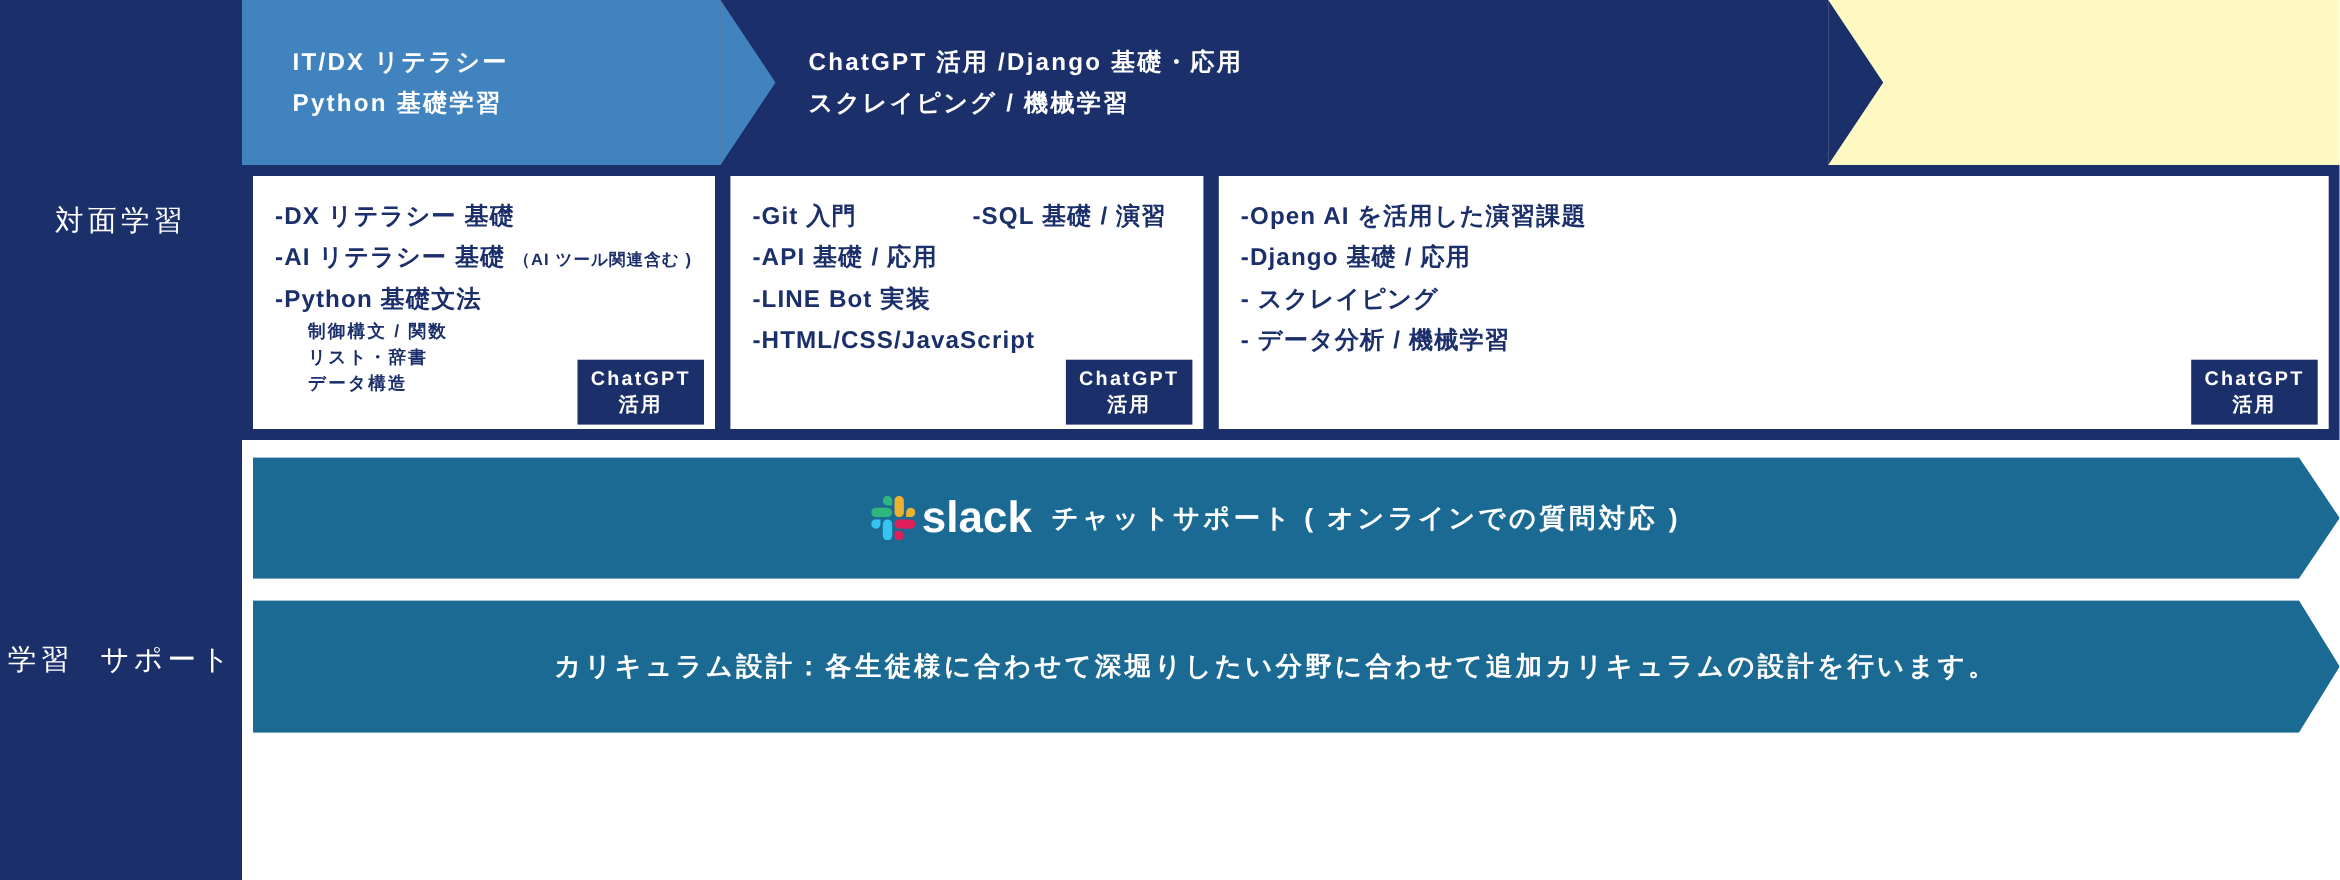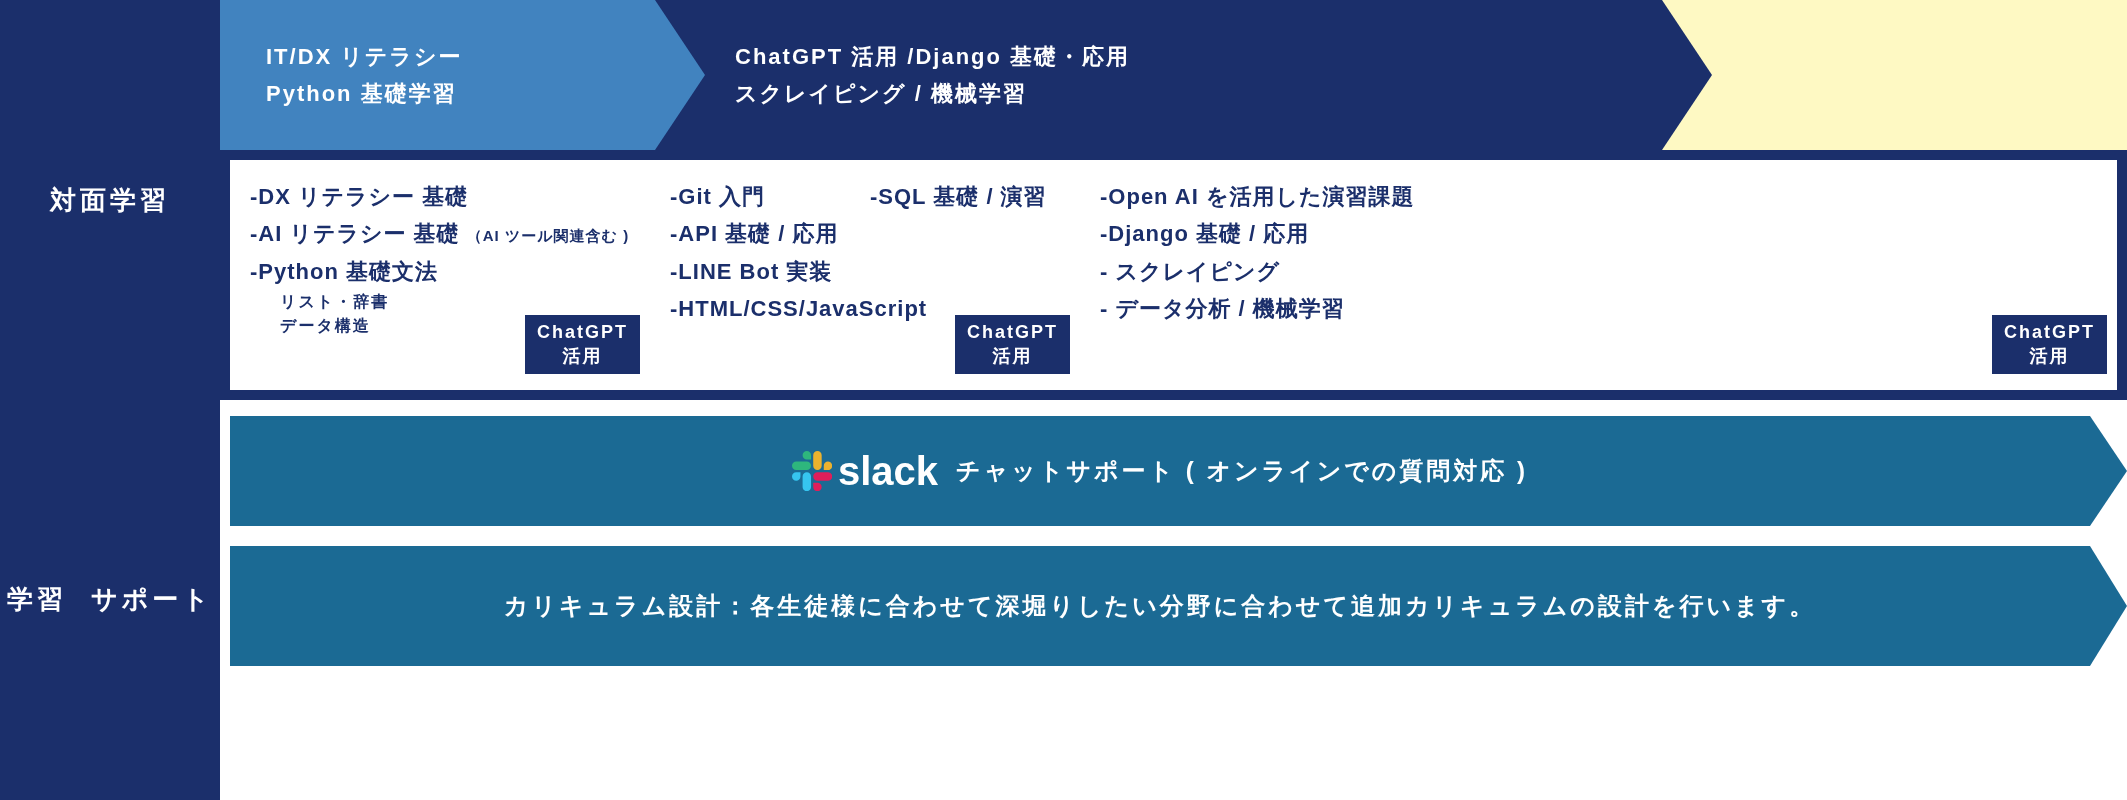--- a/index.html
+++ b/index.html
@@ -1,38 +1,38 @@
 <!DOCTYPE html>
 <html><head>
 <meta charset="utf-8">
 <style>
   * { box-sizing: border-box; margin: 0; padding: 0; }
   body { font-family: "Hiragino Kaku Gothic ProN", "Meiryo", sans-serif; background: #fff; width: 2127px; }
   .grid { display: grid; grid-template-columns: 220px 1fr; width: 2127px; }
-  .sidebar { background: #1b2f6b; color: #fff; font-weight: 700; font-size: 26px; display:flex; align-items:center; justify-content:center; letter-spacing: 4px; }
+  .sidebar { background: #1b2f6b; color: #fff; font-weight: 400; font-size: 26px; display:flex; align-items:center; justify-content:center; letter-spacing: 4px; }
   .sidebar.top { height: 400px; }
   .sidebar.bottom { height: 400px; flex-direction: row; gap: 24px; line-height:1.6; }
 
   .phases-wrap { position: relative; height: 150px; background:#fef9c3; }
   .phase { position: relative; float: left; height: 150px; display:flex; flex-direction:column; justify-content:center; padding-left: 46px; color: #fff; font-weight:700; font-size: 22px; line-height:1.7; letter-spacing:2px; }
   .phase .line { white-space: nowrap; }
   .phase::after { content:""; position:absolute; right:-50px; top:0; width:0; height:0; border-top:75px solid transparent; border-bottom:75px solid transparent; z-index:2; }
   .p1 { background:#4183bf; width: 435px; }
   .p1::after { border-left:50px solid #4183bf; }
   .p2 { background:#2a6aa8; width: 435px; padding-left:80px; }
   .p2::after { border-left:50px solid #2a6aa8; }
   .p3 { background:#1b2f6b; width: 1007px; padding-left:80px; }
   .p3::after { border-left:50px solid #1b2f6b; }
   .phases-track { width: 1907px; overflow: visible; }
 
-  .cards-row { background:#1b2f6b; padding: 10px; display:flex; height:250px; }
+  .cards-row { background:#1b2f6b; padding: 10px; display:flex; gap:14px; height:250px; }
   .card { background:#fff; flex:1; position:relative; padding:18px 20px; color:#1b2f6b; font-weight:700; font-size:22px; line-height:1.7; letter-spacing:1px; }
   .card .sub { font-size:16px; font-weight:600; padding-left:30px; line-height:1.5; letter-spacing:2px; }
   .card .note { font-size:15px; font-weight:600; }
-  .badge { position:absolute; right:10px; bottom:16px; background:#1b2f6b; color:#fff; font-size:18px; font-weight:700; text-align:center; padding:6px 12px; line-height:1.3; letter-spacing:2px; }
+  .badge { position:absolute; right:10px; bottom:4px; background:#1b2f6b; color:#fff; font-size:18px; font-weight:700; text-align:center; padding:6px 12px; line-height:1.3; letter-spacing:2px; }
   .card2 { display:grid; grid-template-columns:1fr 1fr; column-gap:10px; align-content:start; }
   .card2 .full { grid-column:1/-1; }
 
   .support-row { padding: 16px 0 0 10px; background:#fff; }
   .banner { position:relative; background:#1b6a94; height:110px; margin-right:0; margin-bottom:20px; display:flex; align-items:center; justify-content:center; gap:18px; color:#ffffff; font-weight:700; font-size:24px; letter-spacing:3px; width:1860px; }
   .banner::after { content:""; position:absolute; right:-37px; top:0; width:0; height:0; border-top:55px solid transparent; border-bottom:55px solid transparent; border-left:37px solid #1b6a94; }
   .banner2 { height:120px; }
   .banner2::after { border-top:60px solid transparent; border-bottom:60px solid transparent; }
 
   .slack-logo { display:flex; align-items:center; gap:6px; }
@@ -66,20 +66,21 @@
 
     <div class="cards-row">
 
       <div class="card" style="flex:0 0 420px">
         <div>-DX リテラシー 基礎</div>
         <div>
           <span>-AI リテラシー 基礎</span>
           <span class="note">（AI ツール関連含む )</span>
         </div>
         <div>-Python 基礎文法</div>
+        <div class="sub">制御構文 / 関数</div>
         <div class="sub">リスト・辞書</div>
         <div class="sub">データ構造</div>
         <div class="badge">
           <div>ChatGPT</div>
           <div>活用</div>
         </div>
       </div>
 
       <div class="card card2" style="flex:0 0 430px">
         <div>-Git 入門</div>

